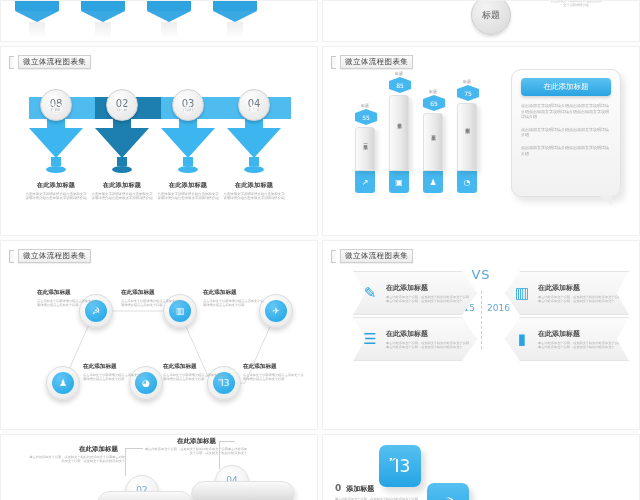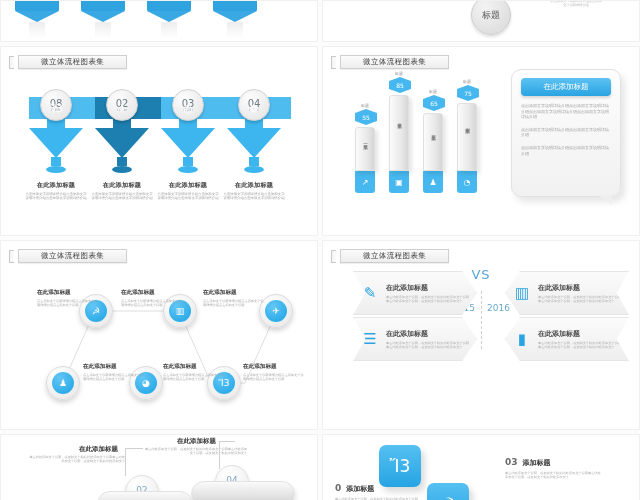--- a/index.html
+++ b/index.html
@@ -14,21 +14,21 @@
           grid-template-rows:42px 190px 190px 74px; }
 
   .slide { position:relative; background:#ffffff; overflow:hidden;
            border:1px solid #f0f0f0; }
 
   
   .hdr { position:absolute; left:8px; top:8px; display:flex; align-items:center; gap:4px; }
   .hdr .bracket { width:5px; height:13px; border:1px solid #c9c9c9; border-right:none;
                   background:linear-gradient(90deg,#f4f4f4,#fbfbfb); }
   .hdr .tagbox { border:1px solid #cfcfcf; background:linear-gradient(180deg,#fbfbfb,#ededed);
-                 padding:1px 22px; font-size:7.5px; color:#3a3a3a; letter-spacing:.4px;
+                 padding:1px 4px; font-size:7.5px; color:#3a3a3a; letter-spacing:.4px;
                  box-shadow:0 1px 1px rgba(0,0,0,.06); }
 
   
   .s1 { }
   .tabrow { position:absolute; left:14px; top:-34px; display:flex; gap:22px; }
   .tab { width:44px; }
   .tab .box { width:44px; height:44px; background:#2fa3e0; border-radius:1px;
               display:flex; align-items:center; justify-content:center;
               color:#fff; font-size:17px; }
   .tab .tail { width:0;height:0;margin:0 auto;
@@ -474,23 +474,17 @@
         <span>☭</span>
       </div>
 
       <div class="tl" style="left:12px; top:48px; width:86px">
         <h5>
           <em>0</em><span>添加标题</span>
         </h5>
         <p>单击此处添加文字说明，或复制文字粘贴此处添加文字说明单击此处添加文字</p>
       </div>
 
-      <div class="tl" style="left:182px; top:22px; width:96px">
-        <h5>
-          <em>03</em><span>添加标题</span>
-        </h5>
-        <p>单击此处添加文字说明，或复制文字粘贴此处添加文字说明单击此处添加文字说明，或复制文字粘贴此处添加文字</p>
-      </div>
     </div>
   </div>
 
  </div>
 </div>
 
 </body></html>

